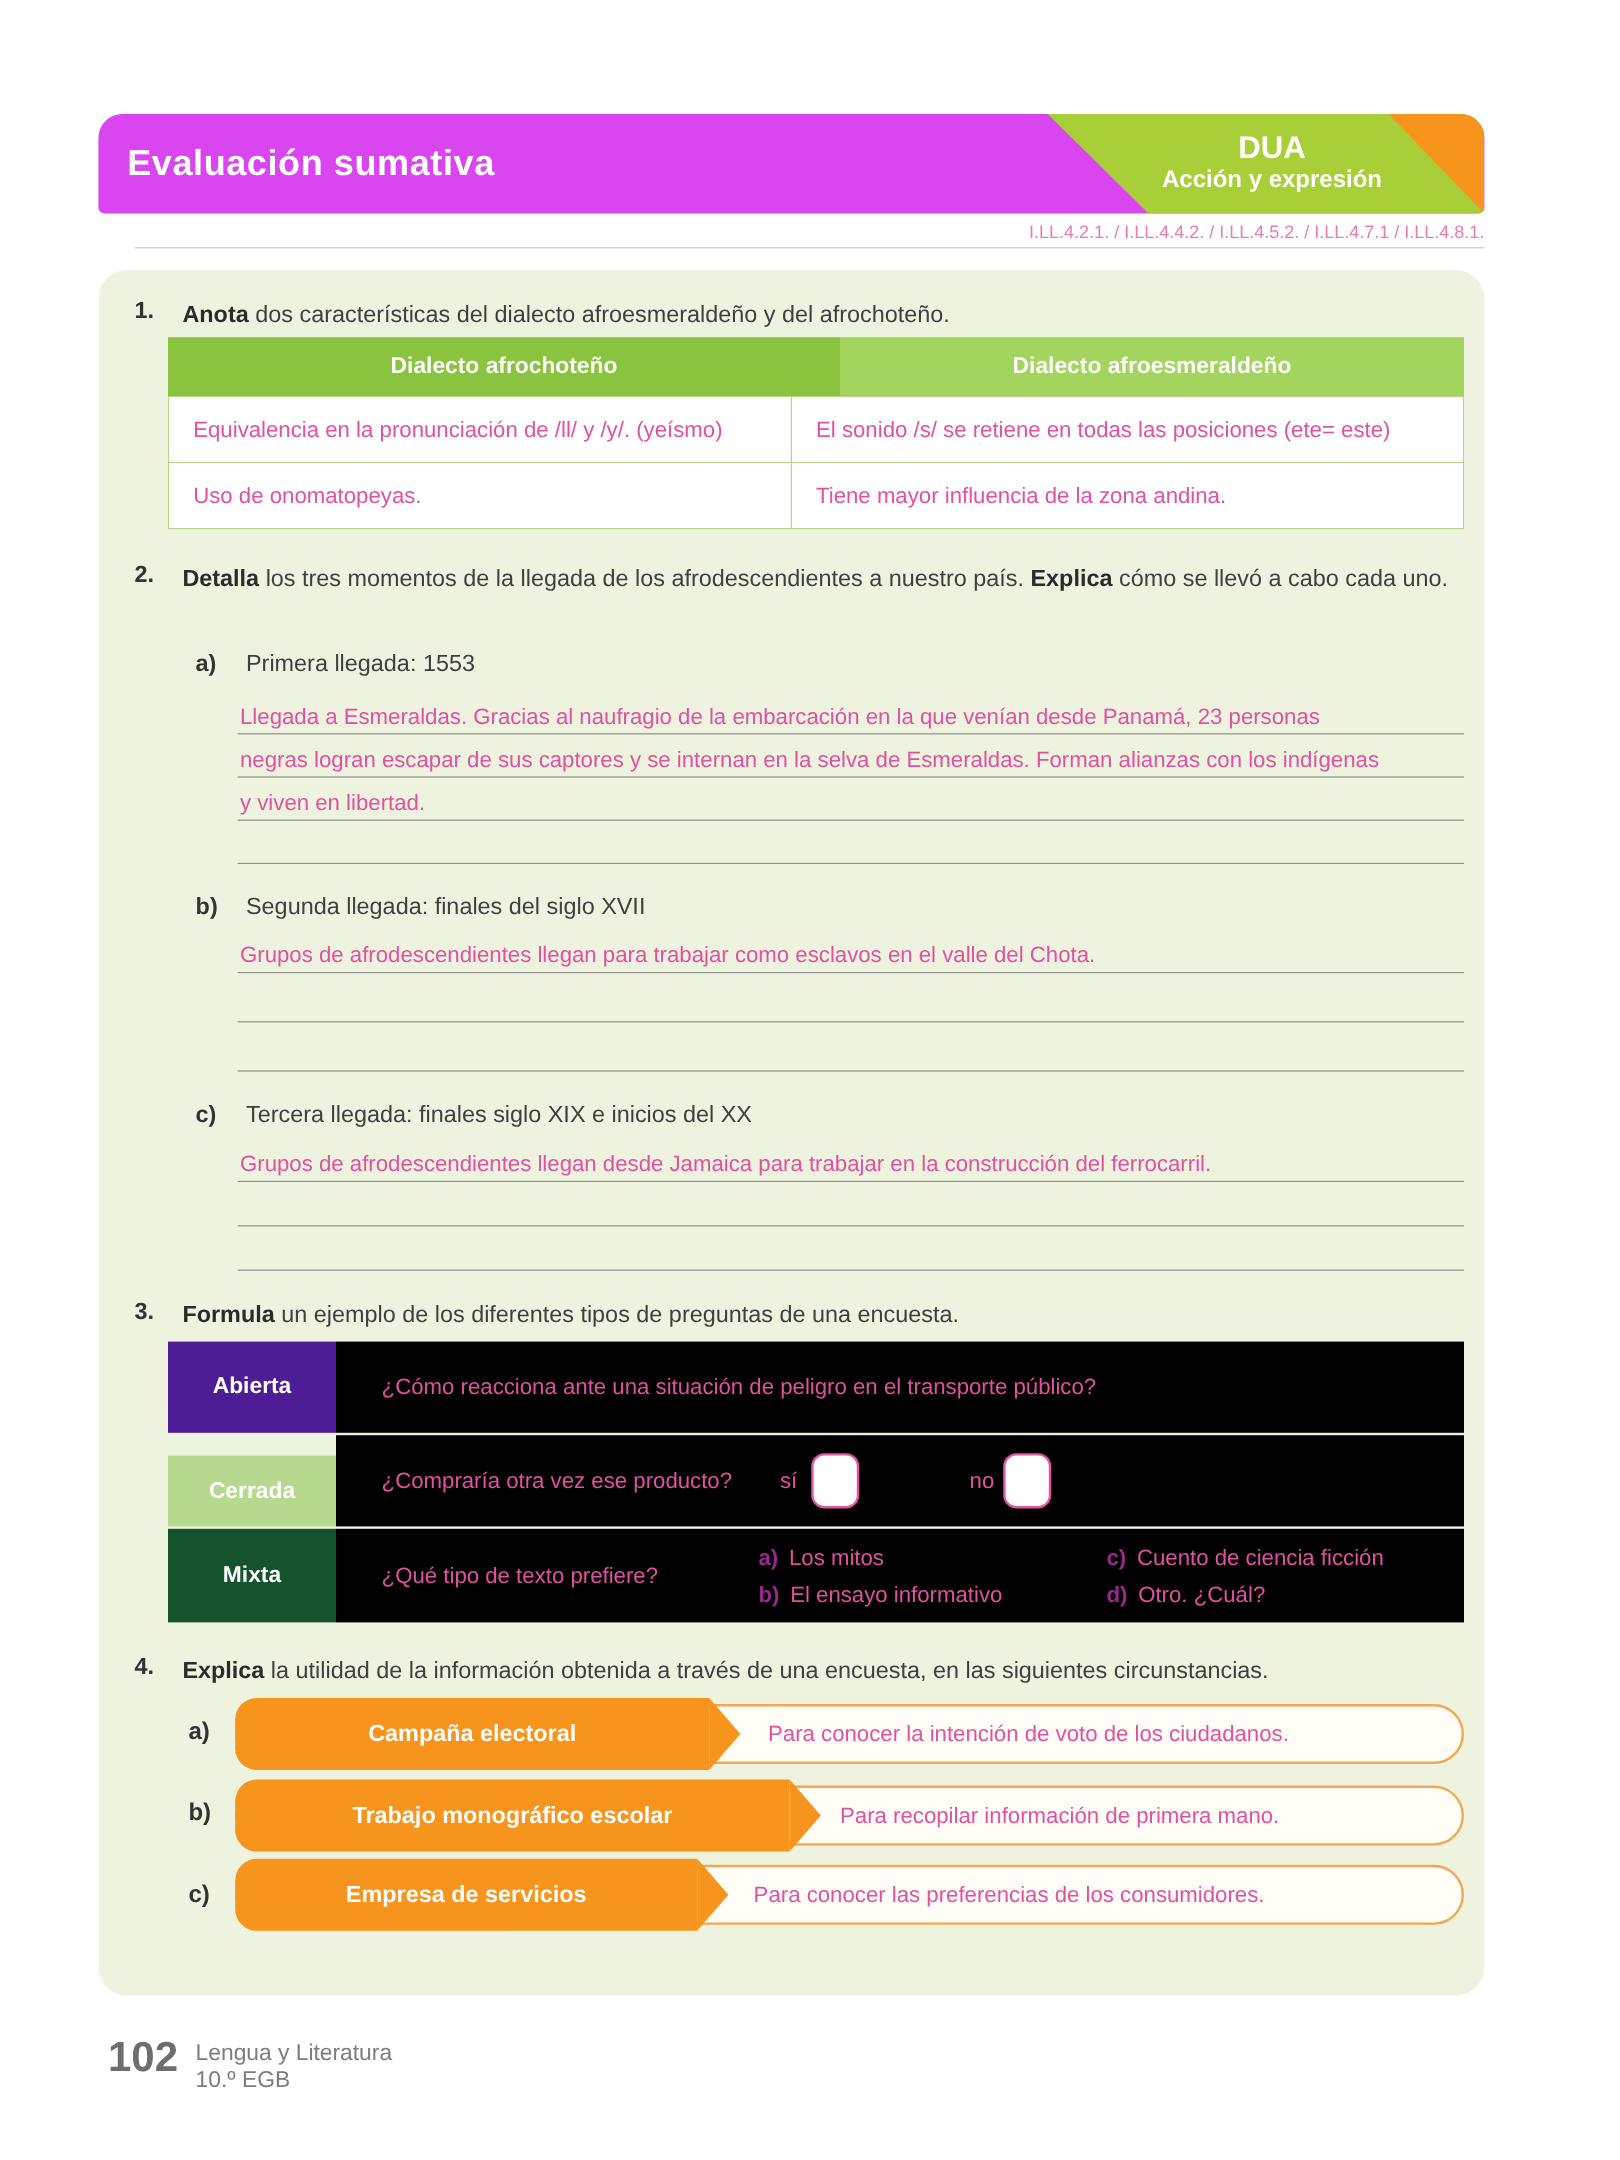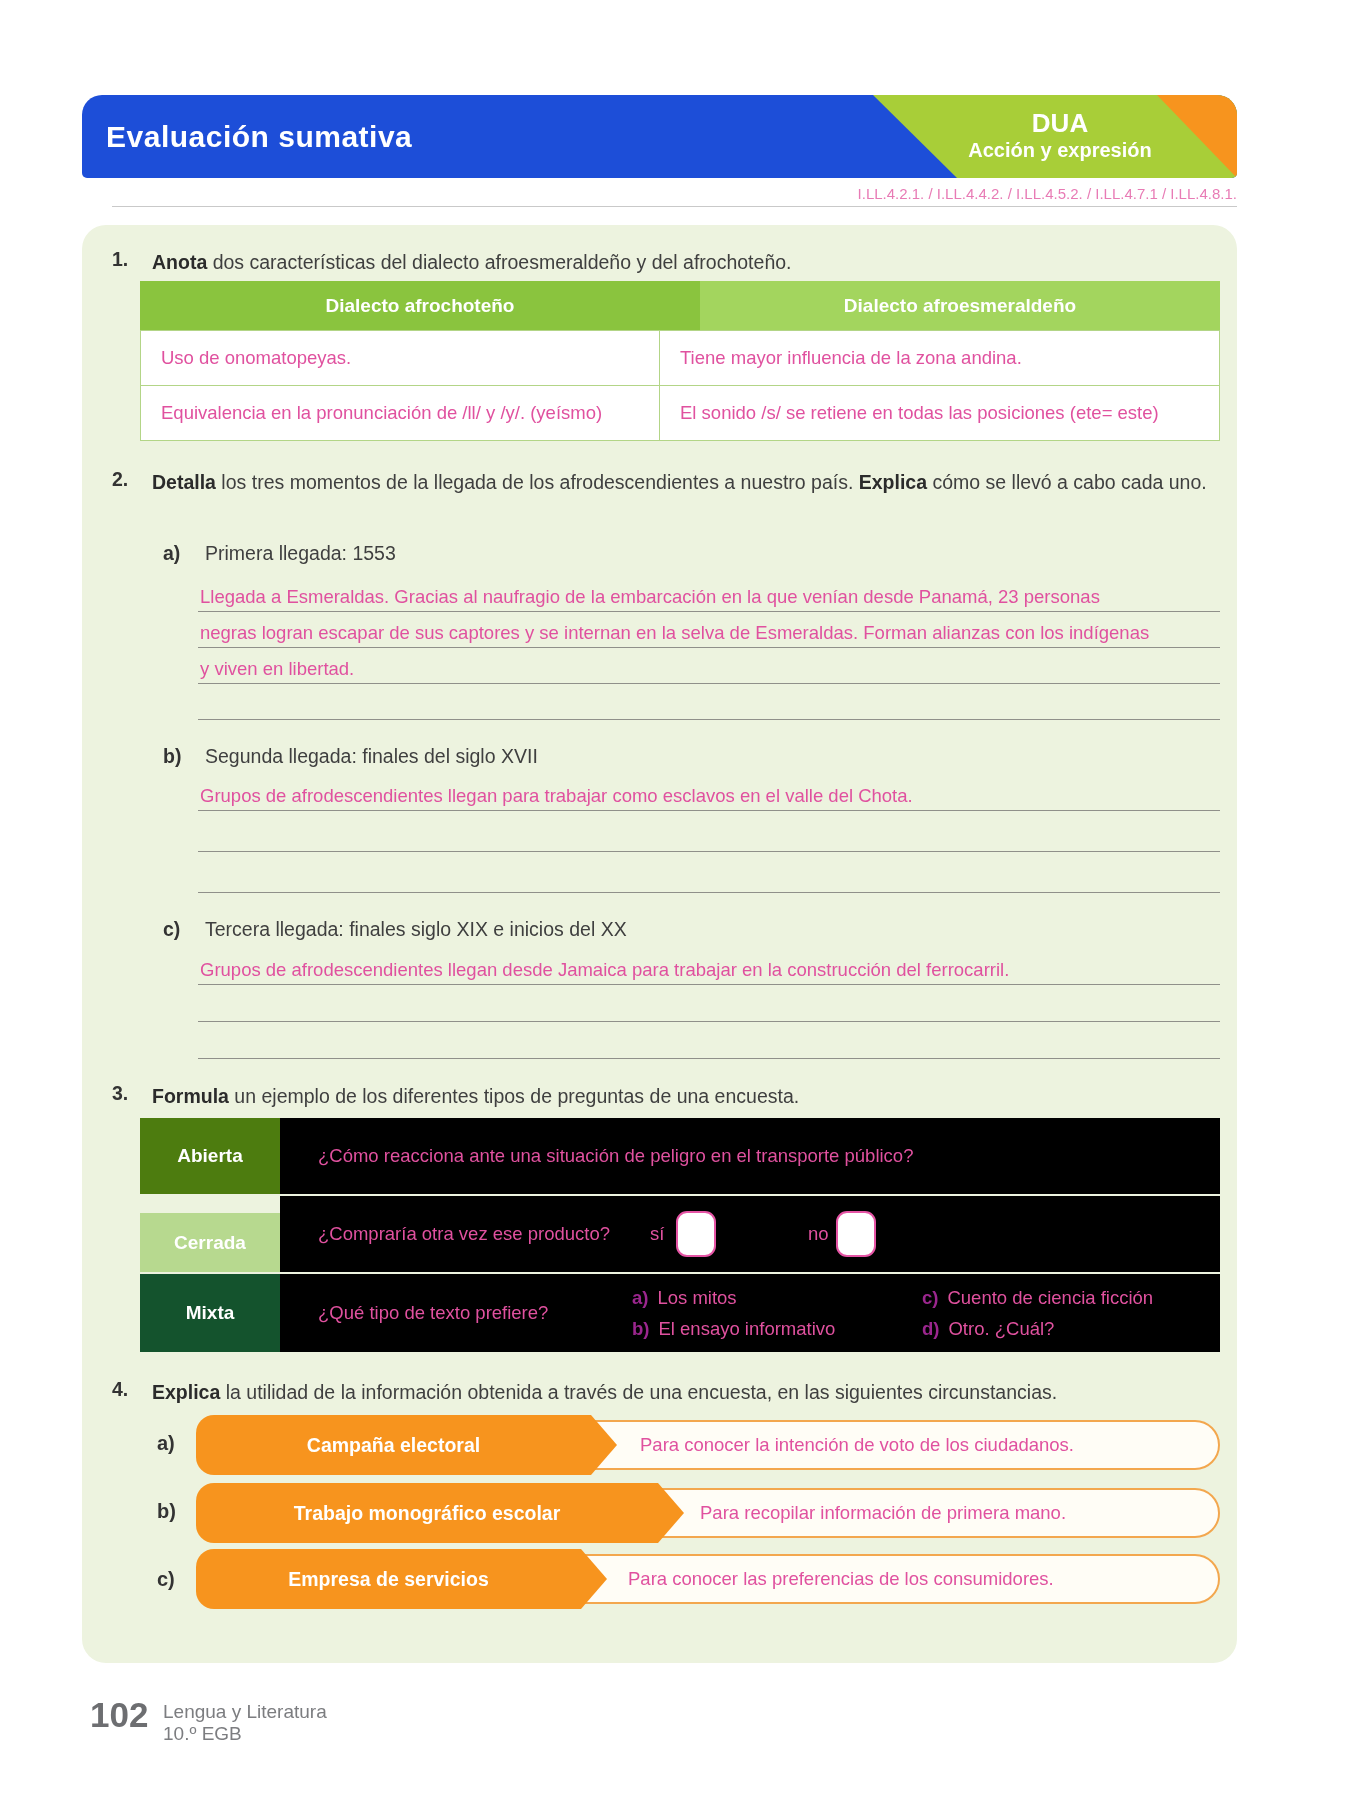--- a/index.html
+++ b/index.html
@@ -1,20 +1,20 @@
 <!DOCTYPE html>
 <html><head>
 <meta charset="utf-8">
 <style>
   html,body{margin:0;padding:0;background:#ffffff;}
   .page{position:relative;width:1350px;height:1800px;background:#ffffff;
         font-family:"Liberation Sans",sans-serif;overflow:hidden;}
 
   
-  .hdr{position:absolute;left:82px;top:95px;width:1155px;height:83px;background:#1d4ed8;
+  .hdr{position:absolute;left:82px;top:95px;width:1155px;height:83px;background:#d946ef;
        border-radius:20px 20px 5px 5px;overflow:hidden;}
   .hdr-light{position:absolute;left:780px;top:0;width:375px;height:83px;background:#a8ce38;
        clip-path:polygon(11px 0,375px 0,375px 83px,95px 83px);}
   .hdr-orange{position:absolute;right:0;top:0;width:84px;height:83px;background:#f7941e;
        clip-path:polygon(4px 0,84px 0,84px 83px);}
   .hdr-title{position:absolute;left:24px;top:0;height:83px;display:flex;align-items:center;
        color:#ffffff;font-size:30px;font-weight:bold;letter-spacing:.5px;}
   .hdr-dua{position:absolute;left:850px;top:13px;width:256px;text-align:center;color:#ffffff;}
   .hdr-dua .l1{font-size:26px;font-weight:bold;line-height:30px;}
   .hdr-dua .l2{font-size:20px;font-weight:bold;line-height:25px;}
@@ -107,26 +107,26 @@
   <div class="q-num" style="left:112px;top:248px;">1.</div>
   <div class="q-text" style="left:152px;top:248px;width:1072px;"><b>Anota</b><span> dos características del dialecto afroesmeraldeño y del afrochoteño.</span></div>
 
   <div class="t1">
     <div class="t1-head">
       <div class="hc h2">Dialecto afrochoteño</div>
       <div class="hc h1">Dialecto afroesmeraldeño</div>
     </div>
     <div class="t1-body">
       <div class="t1-row">
+        <div class="t1-cell t1-c1">Equivalencia en la pronunciación de /ll/ y /y/. (yeísmo)</div>
+        <div class="t1-cell t1-c2">El sonido /s/ se retiene en todas las posiciones (ete= este)</div>
+      </div>
+      <div class="t1-row">
         <div class="t1-cell t1-c1">Uso de onomatopeyas.</div>
         <div class="t1-cell t1-c2">Tiene mayor influencia de la zona andina.</div>
-      </div>
-      <div class="t1-row">
-        <div class="t1-cell t1-c1">Equivalencia en la pronunciación de /ll/ y /y/. (yeísmo)</div>
-        <div class="t1-cell t1-c2">El sonido /s/ se retiene en todas las posiciones (ete= este)</div>
       </div>
     </div>
   </div>
 
   <div class="q-num" style="left:112px;top:468px;">2.</div>
   <div class="q-text" style="left:152px;top:468px;width:1072px;"><b>Detalla</b><span> los tres momentos de la llegada de los afrodescendientes a nuestro país. </span><b>Explica</b><span> cómo se llevó a cabo cada uno.</span></div>
 
   <div class="sub-label" style="left:163px;top:542px;">a)</div>
   <div class="sub-title" style="left:205px;top:542px;">Primera llegada: 1553</div>
   <div class="lines" style="left:198px;top:576px;width:1022px;">
@@ -149,21 +149,21 @@
   <div class="lines" style="left:198px;top:948px;width:1022px;">
     <div class="line-row" style="height:37px;">Grupos de afrodescendientes llegan desde Jamaica para trabajar en la construcción del ferrocarril.</div>
     <div class="line-row" style="height:37px;"></div>
     <div class="line-row" style="height:37px;"></div>
   </div>
 
   <div class="q-num" style="left:112px;top:1082px;">3.</div>
   <div class="q-text" style="left:152px;top:1082px;width:1072px;"><b>Formula</b><span> un ejemplo de los diferentes tipos de preguntas de una encuesta.</span></div>
 
   <div class="t3-row" style="top:1118px;height:76px;">
-    <div class="t3-label" style="background:#4d7c0f;">Abierta</div>
+    <div class="t3-label" style="background:#4c1d95;">Abierta</div>
     <div class="t3-content">
       <div class="t3-q">¿Cómo reacciona ante una situación de peligro en el transporte público?</div>
     </div>
   </div>
 
   <div class="t3-row" style="top:1196px;height:76px;">
     <div class="t3-label" style="background:#b7d98f;margin-top:17px;">Cerrada</div>
     <div class="t3-content">
       <div class="t3-q">¿Compraría otra vez ese producto?</div>
       <span class="pink-span" style="left:370px;">sí</span>

